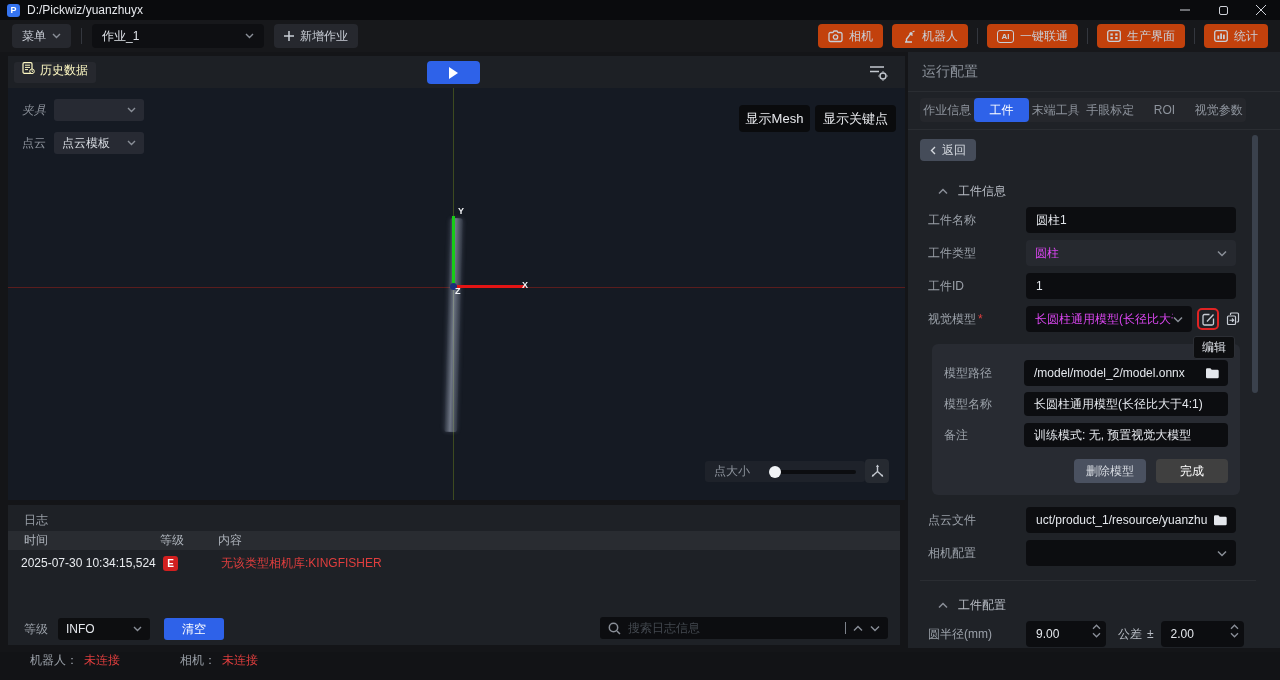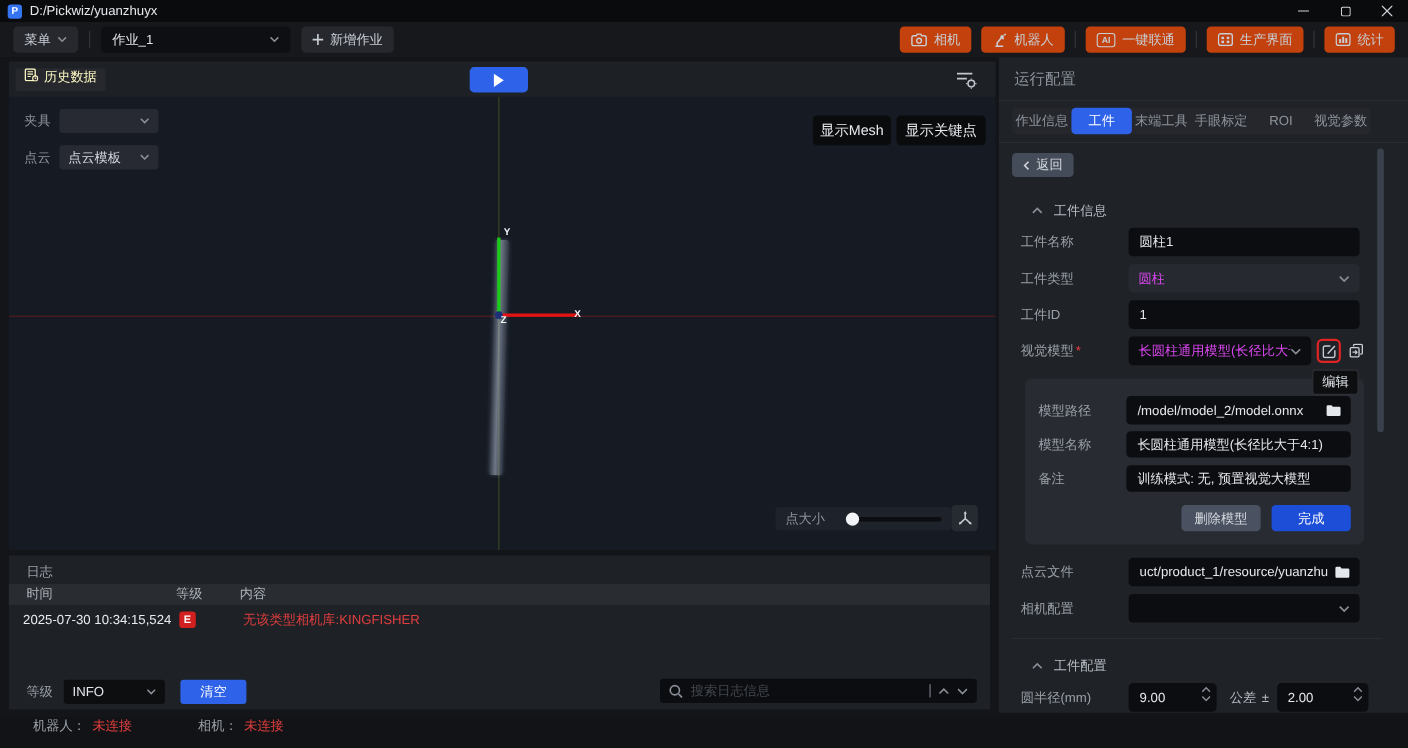--- a/index.html
+++ b/index.html
@@ -95,21 +95,21 @@
   .icon-btn { width:22px; height:22px; display:flex; align-items:center; justify-content:center; color:#c9ced6; flex:none; }
   .edit-hl { position:relative; border:2px solid #e02424; border-radius:5px; margin-left:5px; }
   .tooltip { position:absolute; top:26px; left:-6px; background:#0d0e10; border:1px solid #2c2f35; border-radius:3px; padding:2px 8px; color:#dfe3e9; white-space:nowrap; z-index:5; }
   .model-card { margin:12px 40px 12px 24px; background:#282b32; border-radius:6px; padding:10px 12px 12px; }
   .mrow { display:flex; align-items:center; height:24px; margin:7px 0; }
   .mrow .flabel { width:80px; color:#9aa0a8; flex:none; }
   .mrow .tinput { height:24px; }
   .card-btns { display:flex; justify-content:flex-end; gap:10px; margin-top:12px; }
   .btn { height:24px; width:72px; border-radius:4px; display:flex; align-items:center; justify-content:center; }
   .btn-gray { background:#4a5160; color:#d5d9df; }
-  .btn-blue { background:#1d4ed8; color:#fff; }
+  .btn-blue { background:#404040; color:#fff; }
   .num-input { position:relative; height:26px; background:#0c0d10; border-radius:4px; display:flex; align-items:center; padding:0 20px 0 10px; color:#e4e7ec; }
   .spin { position:absolute; right:5px; top:3px; display:flex; flex-direction:column; gap:2px; color:#8a8f98; }
   .scroll-thumb { position:absolute; left:344px; top:83px; width:6px; height:258px; background:#3a414c; border-radius:3px; }
   .chev { color:#8a8f98; flex:none; }
 </style>
 </head>
 <body>
 
 <div class="app">
 
@@ -215,21 +215,21 @@
         <div class="play-tri"></div>
       </div>
     <div class="filter-btn">
       <svg width="22" height="18" viewBox="0 0 22 18">
           <path d="M3 4 h14 M3 8.5 h9" stroke="currentColor" stroke-width="1.6"></path>
           <circle cx="16" cy="13" r="3" fill="none" stroke="currentColor" stroke-width="1.4"></circle>
           <path d="M16 9.3 v-1 M16 16.7 v1 M12.3 13 h-1 M19.7 13 h1" stroke="currentColor" stroke-width="1.2"></path>
         </svg>
     </div>
 
-    <div class="vp-row" style="top:43px;">
+    <div class="vp-row" style="top:43px;font-style:italic;">
       <span class="vp-label">夹具</span>
       <div class="vp-select">
         <span></span>
         <svg class="chev" width="9" height="6" viewBox="0 0 9 6">
             <path d="M1 1 L4.5 4.5 L8 1" fill="none" stroke="currentColor" stroke-width="1.4"></path>
           </svg>
       </div>
     </div>
     <div class="vp-row" style="top:76px;">
       <span class="vp-label">点云</span>

